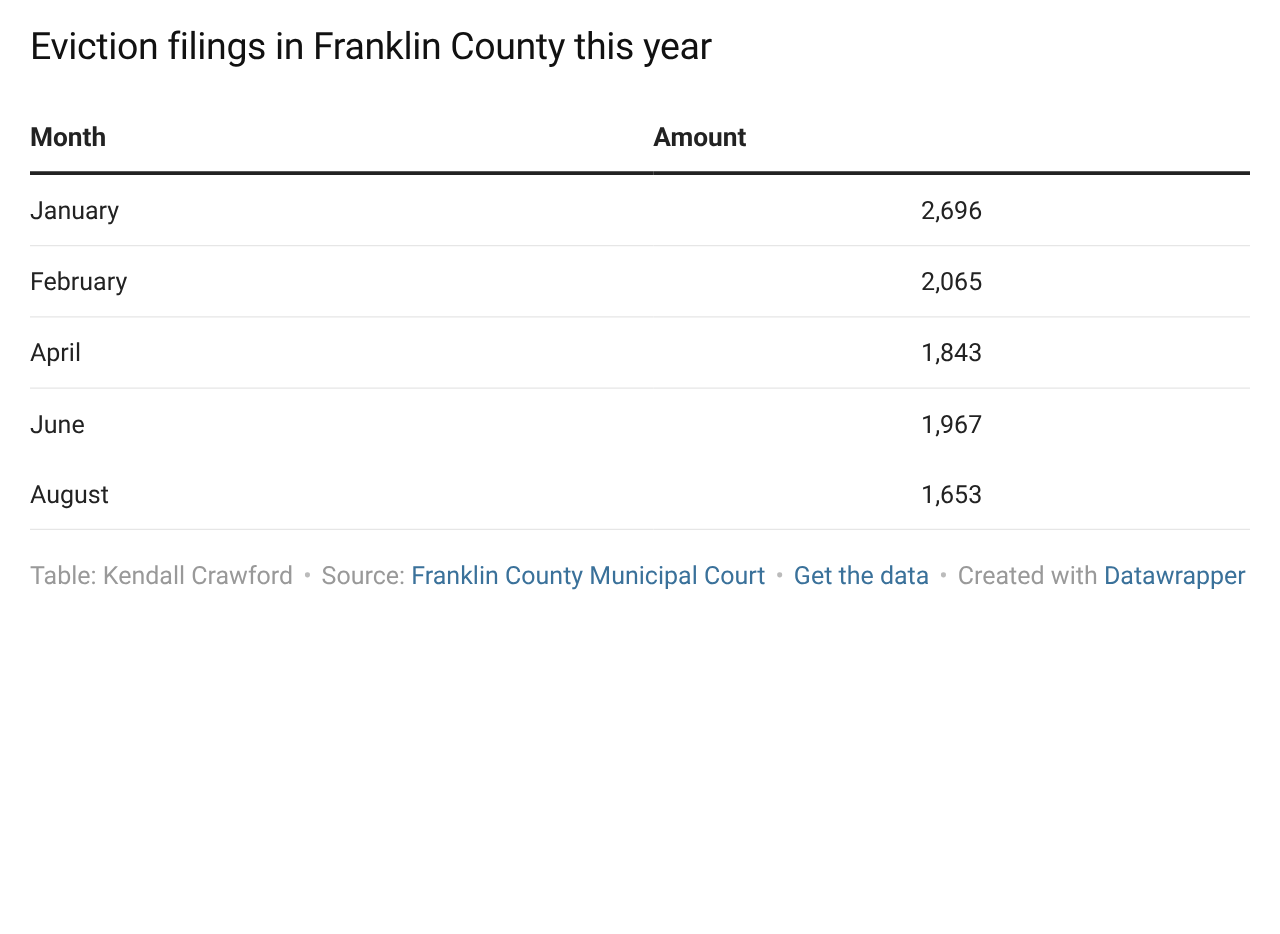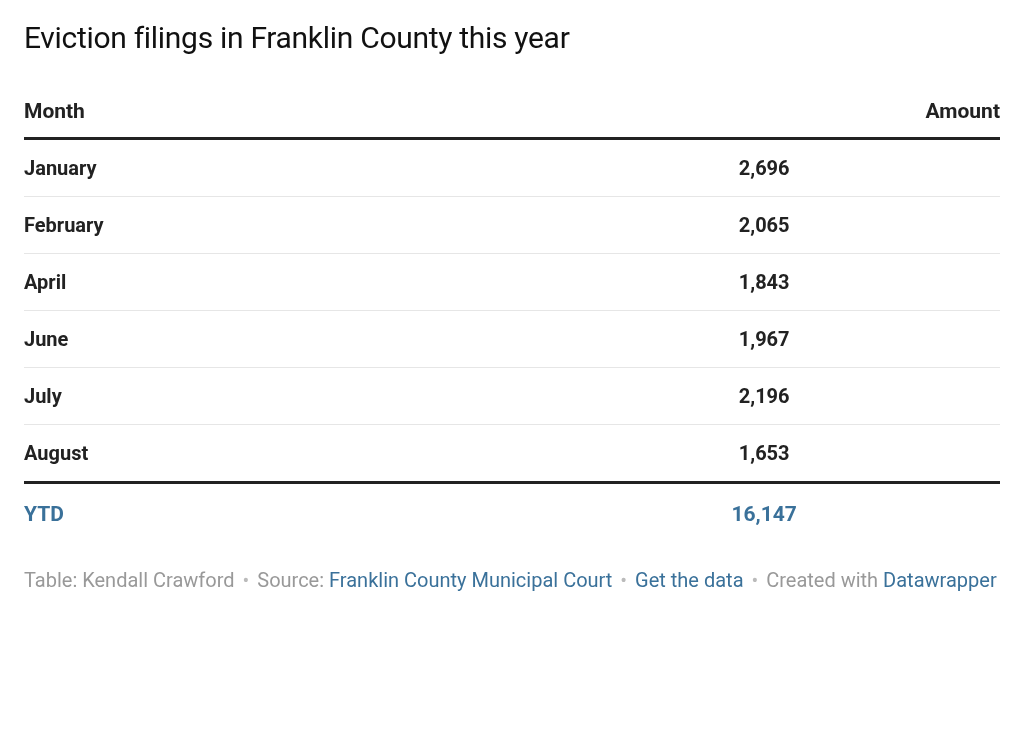--- a/index.html
+++ b/index.html
@@ -27,25 +27,25 @@
     }
     thead th {
       font-size: 21px;
       font-weight: 700;
       color: #222222;
       text-align: left;
       padding: 12px 0 14px 0;
       border-bottom: 3px solid #222222;
     }
     thead th:last-child {
-      text-align: right;
+      text-align: left;
     }
     tbody td {
       font-size: 20px;
-      font-weight: 700;
+      font-weight: 400;
       color: #222222;
       padding: 16px 0;
       border-bottom: 1px solid #e6e6e6;
     }
     tbody td:last-child {
       text-align: center;
     }
     tbody tr.total td {
       border-top: 3px solid #222222;
       border-bottom: none;
@@ -95,30 +95,22 @@
       </tr>
       <tr>
         <td>April</td>
         <td>1,843</td>
       </tr>
       <tr>
         <td>June</td>
         <td>1,967</td>
       </tr>
       <tr>
-        <td>July</td>
-        <td>2,196</td>
-      </tr>
-      <tr>
         <td>August</td>
         <td>1,653</td>
-      </tr>
-      <tr class="total">
-        <td>YTD</td>
-        <td>16,147</td>
       </tr>
     </tbody>
 </table>
 
 <div class="footer">
   <span>Table: </span><span>Kendall Crawford</span>
   <span class="sep">•</span>
   <span>Source: </span><span class="link">Franklin County Municipal Court</span>
   <span class="sep">•</span>
   <span class="link">Get the data</span>

